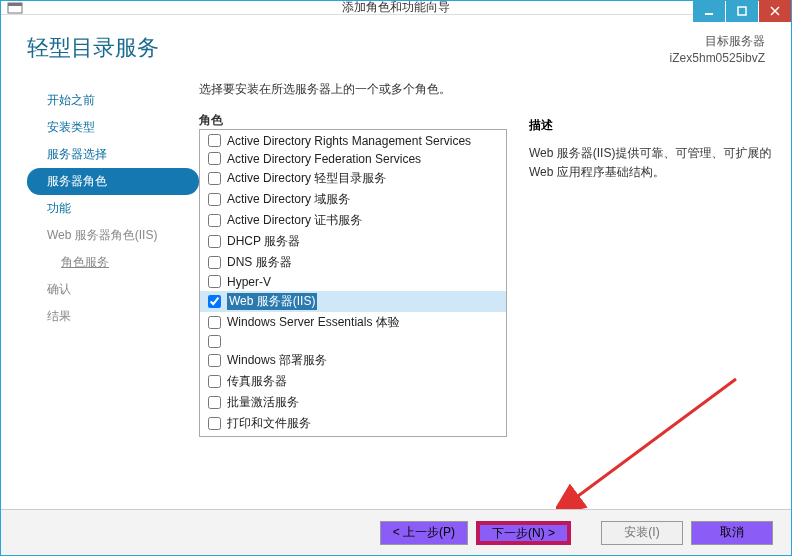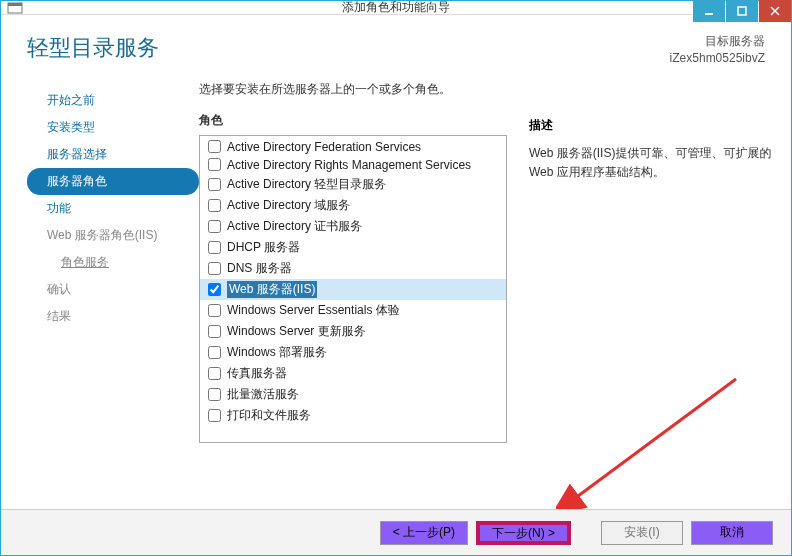--- a/index.html
+++ b/index.html
@@ -24,21 +24,21 @@
 
 .sidebar { width: 172px; padding-top: 6px; }
 .sidebar-item { padding: 5px 14px 5px 20px; color: #888; font-size: 12px; cursor: pointer; }
 .sidebar-item.enabled { color: #0a6ea0; }
 .sidebar-item.active { background: #1578b0; color: #fff; border-radius: 13px; }
 .sidebar-sub { padding-left: 34px; text-decoration: underline; }
 
 .main { flex: 1; display: flex; padding-right: 16px; }
 .roles-panel { width: 308px; }
 .instruction { color: #333; font-size: 12px; margin-bottom: 14px; }
-.panel-label { font-size: 12px; color: #333; margin-bottom: 6px; font-weight: bold; }
+.panel-label { font-size: 12px; color: #333; font-weight: bold; }
 .roles-box { border: 1px solid #aaa; height: 308px; overflow-y: scroll; background: #fff; padding: 2px 0; }
 .role-item { display: flex; align-items: center; padding: 2px 8px; font-size: 12px; color: #222; cursor: pointer; }
 .role-item input[type=checkbox] { margin-right: 6px; width: 13px; height: 13px; }
 .role-item.selected { background: #cfe7f7; }
 .role-item.selected .role-label { background: #2a7ab0; color: #fff; padding: 0 2px; }
 
 .desc-panel { flex: 1; padding-left: 22px; padding-top: 36px; }
 .desc-label { font-size: 12px; font-weight: bold; margin-bottom: 10px; }
 .desc-text { font-size: 12px; color: #333; line-height: 1.6; }
 
@@ -109,57 +109,60 @@
         <div class="sidebar-item">结果</div>
       </div>
 
     <div class="main">
       <div class="roles-panel">
         <div class="instruction">选择要安装在所选服务器上的一个或多个角色。</div>
         <div class="panel-label">角色</div>
         <div class="roles-box" id="roles-box">
             <div class="role-item">
               <input type="checkbox" style="">
+              <span class="role-label">Active Directory Rights Management Services</span>
+            </div>
+            <div class="role-item">
+              <input type="checkbox" style="">
               <span class="role-label">Active Directory Federation Services</span>
             </div>
             <div class="role-item">
               <input type="checkbox" style="">
-              <span class="role-label">Active Directory Rights Management Services</span>
-            </div>
-            <div class="role-item">
-              <input type="checkbox" style="">
               <span class="role-label">Active Directory 轻型目录服务</span>
             </div>
             <div class="role-item">
               <input type="checkbox" style="">
               <span class="role-label">Active Directory 域服务</span>
             </div>
             <div class="role-item">
               <input type="checkbox" style="">
               <span class="role-label">Active Directory 证书服务</span>
             </div>
             <div class="role-item">
               <input type="checkbox" style="">
               <span class="role-label">DHCP 服务器</span>
             </div>
             <div class="role-item">
               <input type="checkbox" style="">
               <span class="role-label">DNS 服务器</span>
+            </div>
+            <div class="role-item">
+              <input type="checkbox" style="">
+              <span class="role-label">Hyper-V</span>
             </div>
             <div class="role-item selected">
               <input type="checkbox" checked="" style="">
               <span class="role-label">Web 服务器(IIS)</span>
             </div>
             <div class="role-item">
               <input type="checkbox" style="">
               <span class="role-label">Windows Server Essentials 体验</span>
             </div>
             <div class="role-item">
               <input type="checkbox" style="">
-              <span class="role-label">Windows Server 更新服务</span>
             </div>
             <div class="role-item">
               <input type="checkbox" style="">
               <span class="role-label">Windows 部署服务</span>
             </div>
             <div class="role-item">
               <input type="checkbox" style="">
               <span class="role-label">传真服务器</span>
             </div>
             <div class="role-item">

